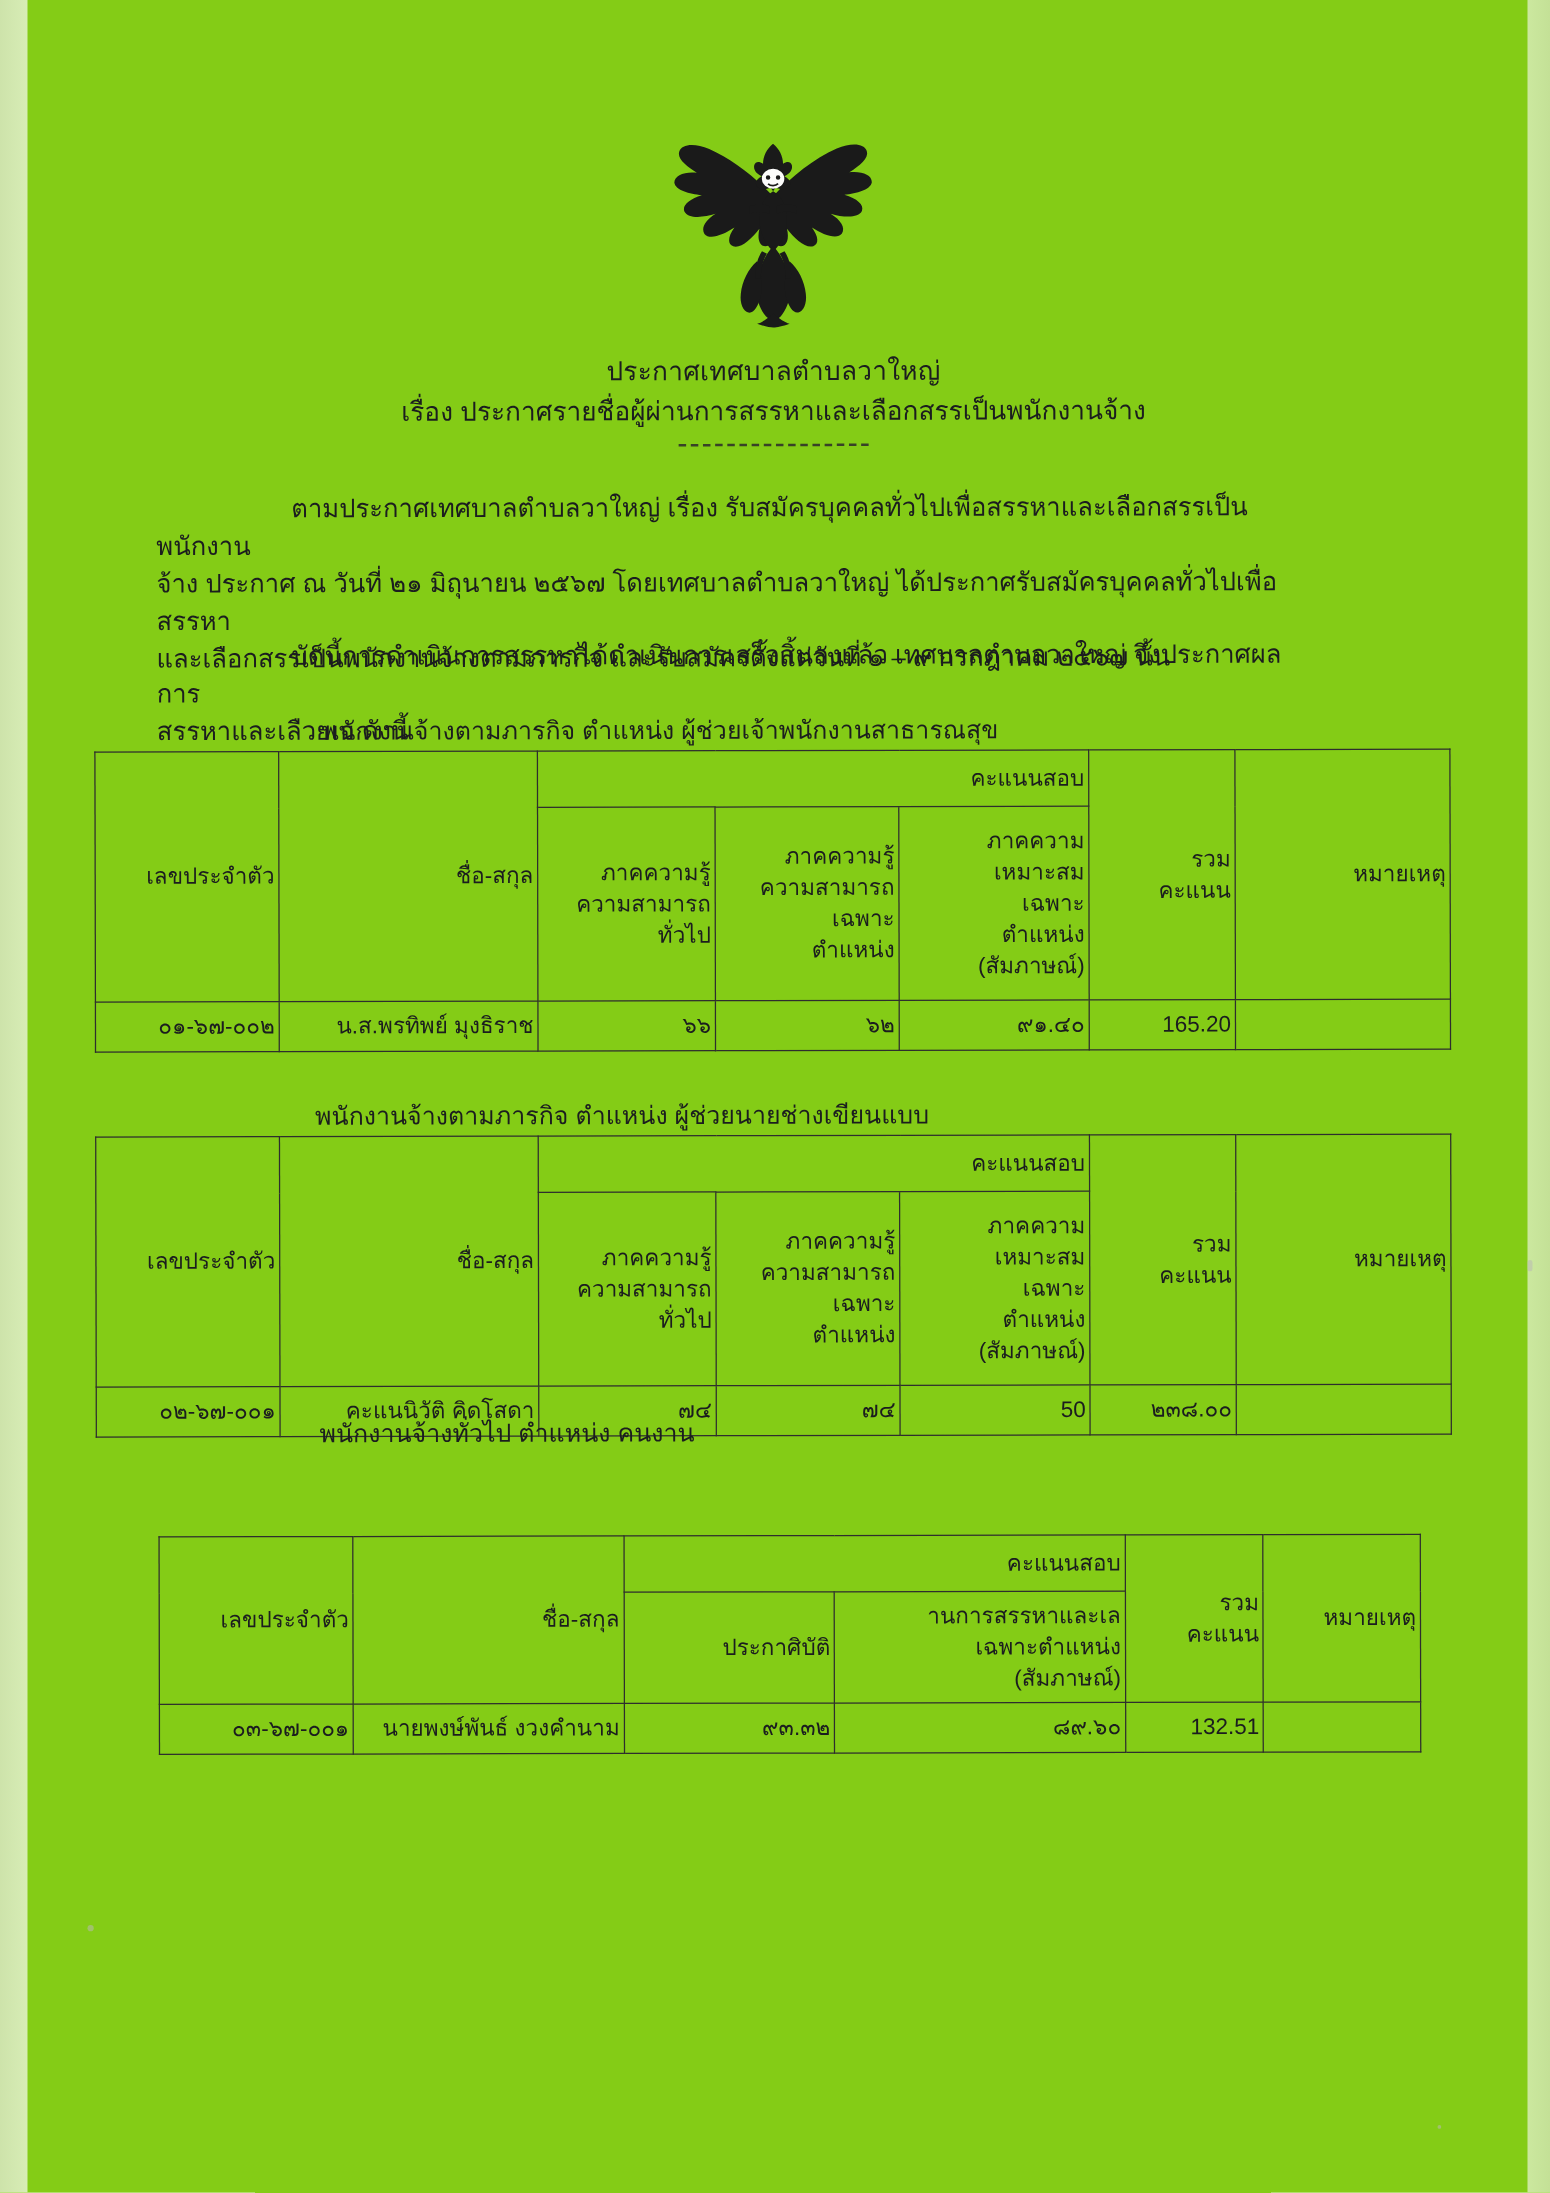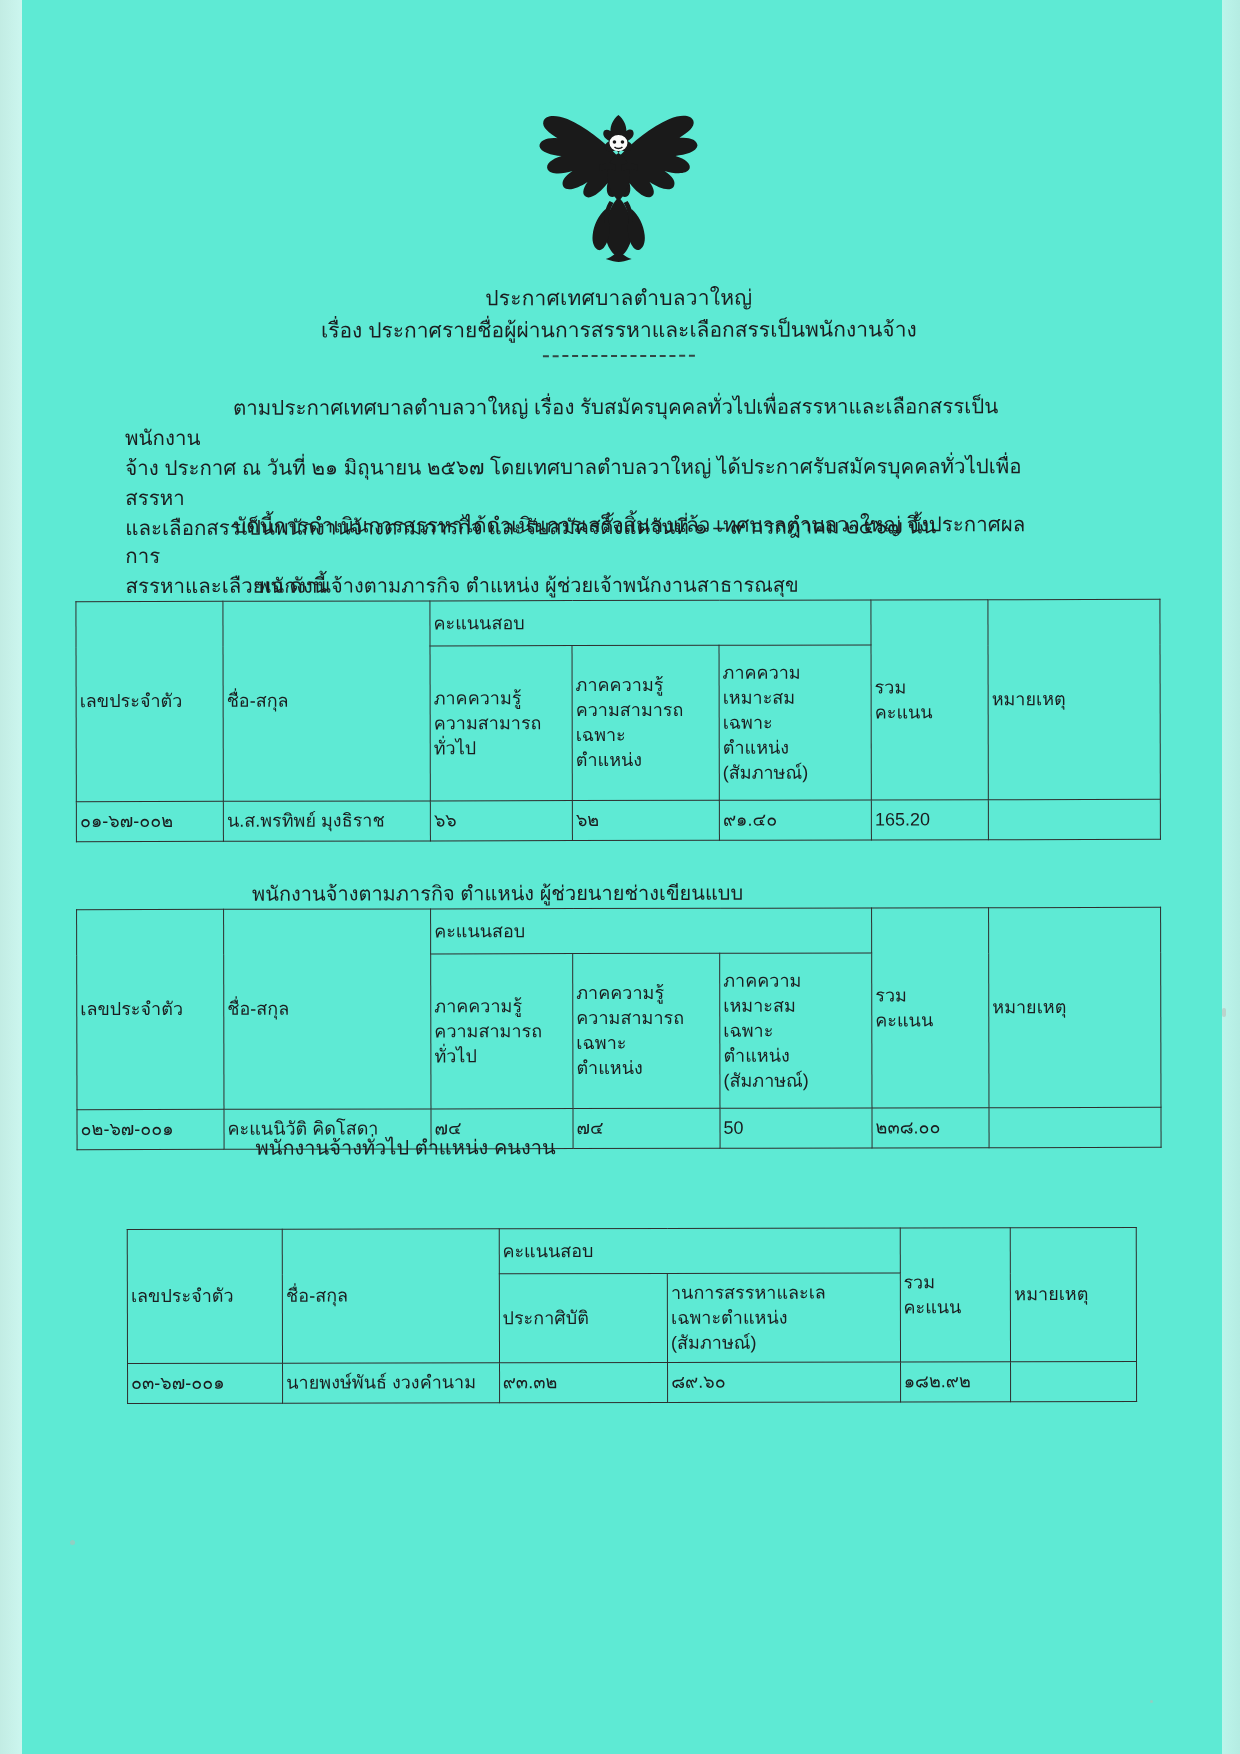--- a/index.html
+++ b/index.html
@@ -6,21 +6,21 @@
   body{
     width:1240px;height:1754px;
     background:#ffffff;
     font-family:"Liberation Sans","DejaVu Sans",sans-serif;
     color:#16181a;
     position:relative;
     overflow:hidden;
   }
   .page{
     position:absolute;inset:0;
-    background:#5eead4;
+    background:#84cc16;
   }
   
   .scan-edge-l{position:absolute;left:0;top:0;width:22px;height:100%;
     background:linear-gradient(90deg,#ededea 0%,#fbfbfa 100%);opacity:.7;}
   .scan-edge-r{position:absolute;right:0;top:0;width:18px;height:100%;
     background:linear-gradient(270deg,#eeeeec 0%,#fbfbfa 100%);opacity:.6;}
   .speck{position:absolute;background:#b9b9b4;border-radius:50%;opacity:.55;}
 
   .content{position:absolute;left:0;top:0;width:1240px;}
 
@@ -58,21 +58,21 @@
 
   
   table.grid{
     position:absolute;border-collapse:collapse;
     font-size:18px;color:#1b1d1f;
     background:transparent;
   }
   table.grid td,table.grid th{
     border:1.4px solid #2e2e2e;
     font-weight:normal;
-    text-align:left;
+    text-align:right;
     vertical-align:middle;
     padding:2px 3px;
     line-height:25px;
   }
   table.grid td.tall{height:150px;}
   td.namecell{text-align:left;padding-left:14px;}
   td.idcell{text-align:center;}
   .row-h{height:40px;}
   .hdr-span{height:40px;}
   .small-line{display:block;}
@@ -264,20 +264,20 @@
           <span class="small-line">านการสรรหาและเล</span>
           <span class="small-line">เฉพาะตำแหน่ง</span>
           <span class="small-line">(สัมภาษณ์)</span>
         </td>
       </tr>
       <tr class="row-h">
         <td class="idcell">๐๓-๖๗-๐๐๑</td>
         <td class="namecell">นายพงษ์พันธ์  งวงคำนาม</td>
         <td>๙๓.๓๒</td>
         <td>๘๙.๖๐</td>
-        <td>๑๘๒.๙๒</td>
+        <td>132.51</td>
         <td></td>
       </tr>
     </tbody>
       </table>
 
   </div>
 </div>
 
 </body></html>

